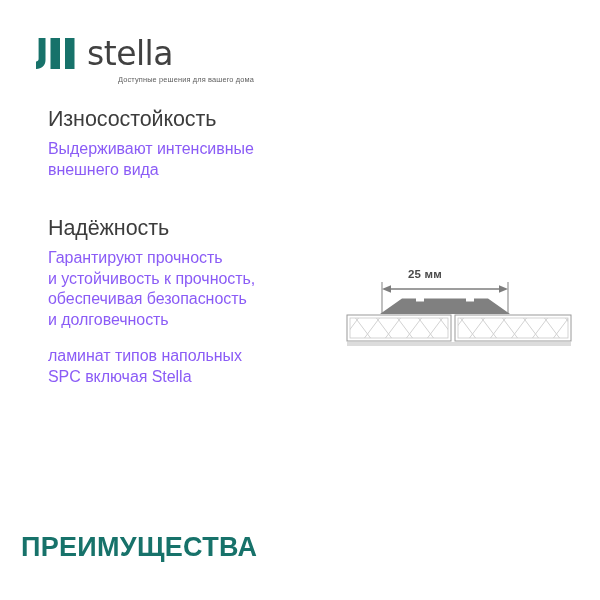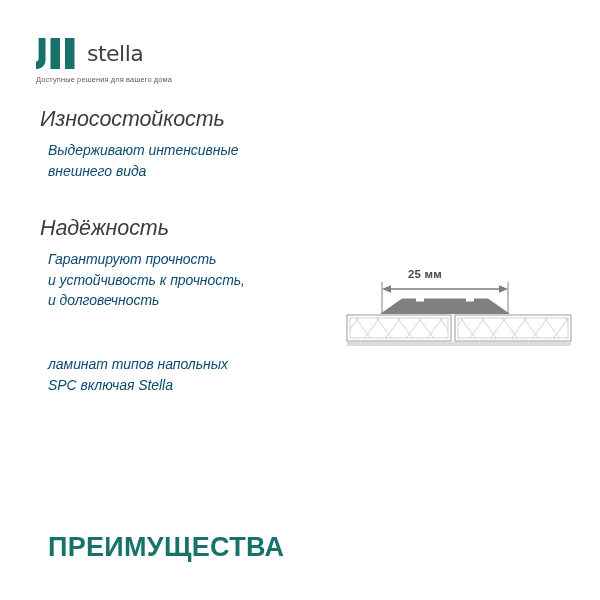--- a/index.html
+++ b/index.html
@@ -27,68 +27,68 @@
     align-items: center;
     height: 34px;
   }
   #logo-mark {
     width: 42px;
     height: 31px;
     margin-right: 9px;
     display: block;
   }
   #logo-wordmark {
-    font-size: 22px;
+    font-size: 33px;
     line-height: 33px;
     color: #414141;
     letter-spacing: -0.5px;
     font-weight: 400;
     font-family: "DejaVu Sans", sans-serif;
   }
   #logo-tagline {
     margin-top: 5px;
     font-size: 7.4px;
     line-height: 10px;
     color: #5d5d5d;
     letter-spacing: 0.15px;
     font-family: "Liberation Sans", sans-serif;
+    text-align: center;
   }
 
   
   .feature {
     position: absolute;
-    left: 40px;
+    left: 48px;
     width: 290px;
-    font-style: italic;
   }
   #feature-0 { top: 106px; }
   #feature-1 { top: 215px; }
   #feature-2 { top: 346px; }
 
   .feature-title {
     font-size: 21.5px;
     line-height: 26px;
     color: #3c3c3c;
     font-weight: 400;
     margin: 0 0 7px 0;
     letter-spacing: -0.1px;
   }
   .feature-body {
-    font-size: 14px;
+    font-size: 16px;
     line-height: 20.5px;
-    color: #0c4a6e;
-    margin: 8px;
+    color: #8b5cf6;
+    margin: 0;
     letter-spacing: -0.05px;
   }
   .feature-body .ln { display: block; }
 
   
   #bottom-heading {
     position: absolute;
-    left: 48px;
+    left: 21px;
     top: 531px;
     font-size: 27px;
     line-height: 33px;
     font-weight: bold;
     color: #17726a;
     letter-spacing: 0.3px;
   }
 
   
   #diagram {
@@ -129,20 +129,21 @@
     <span class="ln">Выдерживают интенсивные</span>
     <span class="ln">внешнего вида</span>
   </p>
 </div>
 
 <div class="feature" id="feature-1">
   <h2 class="feature-title">Надёжность</h2>
   <p class="feature-body">
     <span class="ln">Гарантируют прочность</span>
     <span class="ln">и устойчивость к прочность,</span>
+    <span class="ln">обеспечивая безопасность</span>
     <span class="ln">и долговечность</span>
   </p>
 </div>
 
 <div class="feature" id="feature-2">
   <p class="feature-body">
     <span class="ln">ламинат типов напольных</span>
     <span class="ln">SPC включая Stella</span>
   </p>
 </div>

